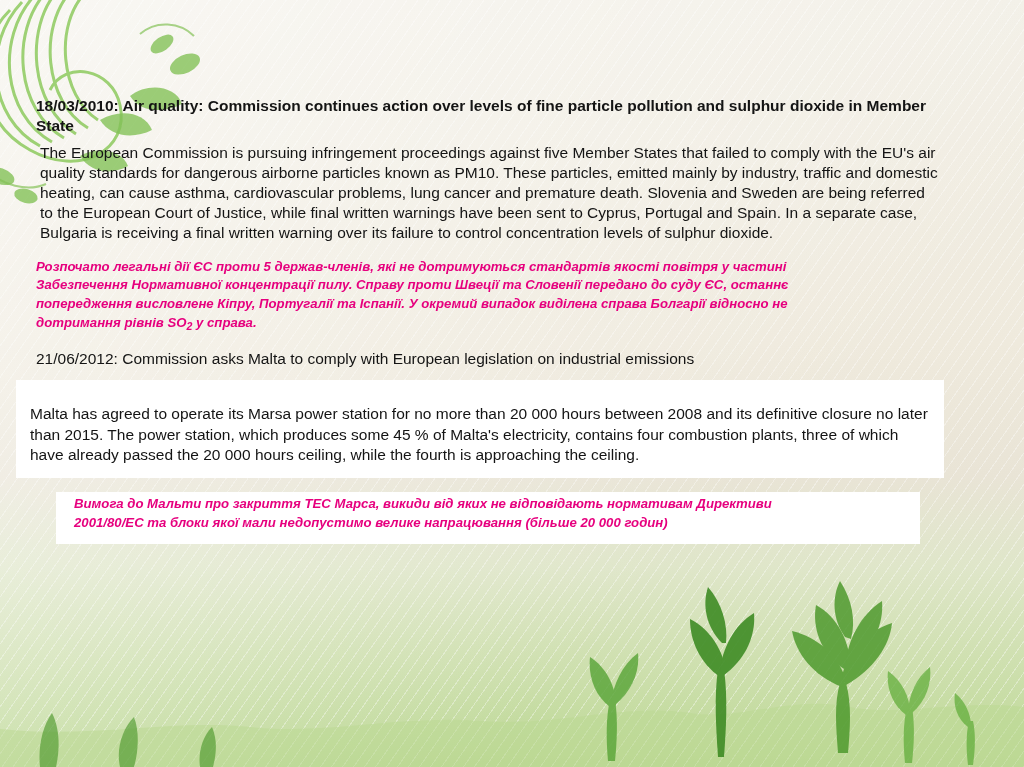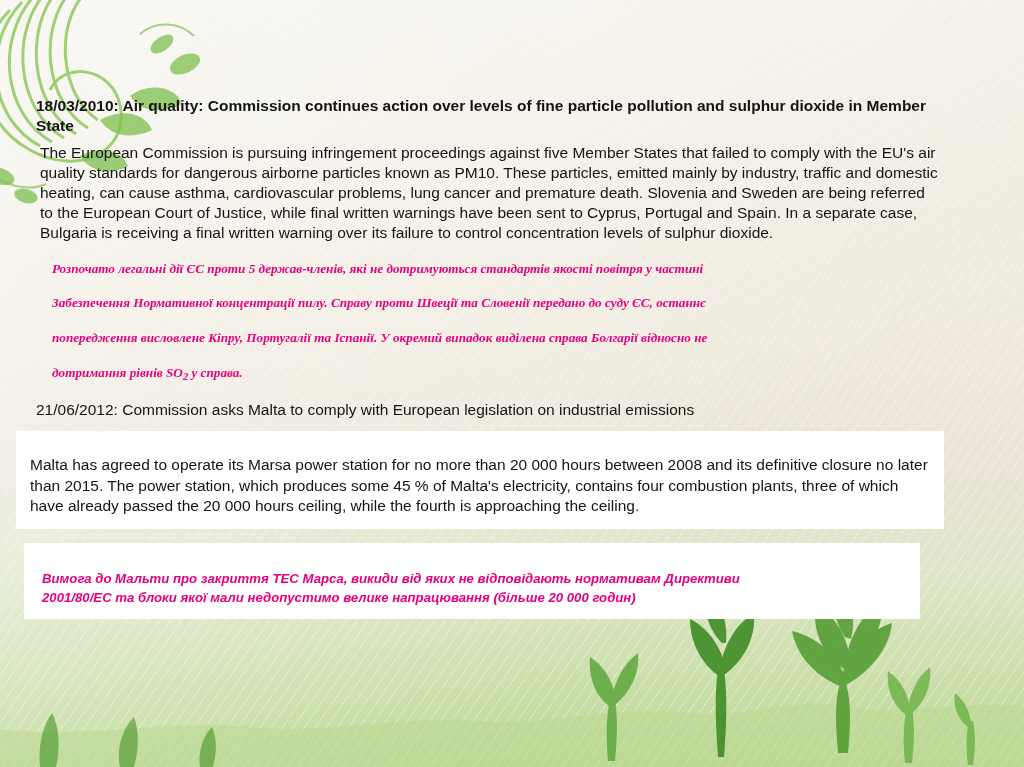--- a/index.html
+++ b/index.html
@@ -92,45 +92,44 @@
   }
   .para-ua {
     margin: 14px 26px 0 36px;
     font-size: 13.2px;
     font-weight: bold;
     font-style: italic;
     color: #e6007e;
     line-height: 1.42;
   }
   .para-ua p {
-    margin: 16px;
-    font-family: Liberation Serif, serif;
+    margin: 0;
   }
   .heading2 {
     margin: 16px 14px 0 36px;
     font-size: 15.5px;
     font-weight: normal;
     color: #141414;
     line-height: 1.32;
   }
   .whitebox {
     margin: 10px 16px 0 16px;
     background: #ffffff;
     padding: 24px 14px 12px 14px;
     font-size: 15.5px;
     color: #141414;
     line-height: 1.34;
   }
   .whitebox p {
     margin: 0;
   }
   .whitebox-ua {
-    margin: 14px 40px 0 24px;
+    margin: 14px 40px 0 56px;
     background: #ffffff;
-    padding: 26px 14px 12px 18px;
+    padding: 2px 14px 12px 18px;
     font-size: 13.2px;
     font-weight: bold;
     font-style: italic;
     color: #e6007e;
     line-height: 1.45;
   }
   .whitebox-ua p {
     margin: 0;
   }
   .sub {

